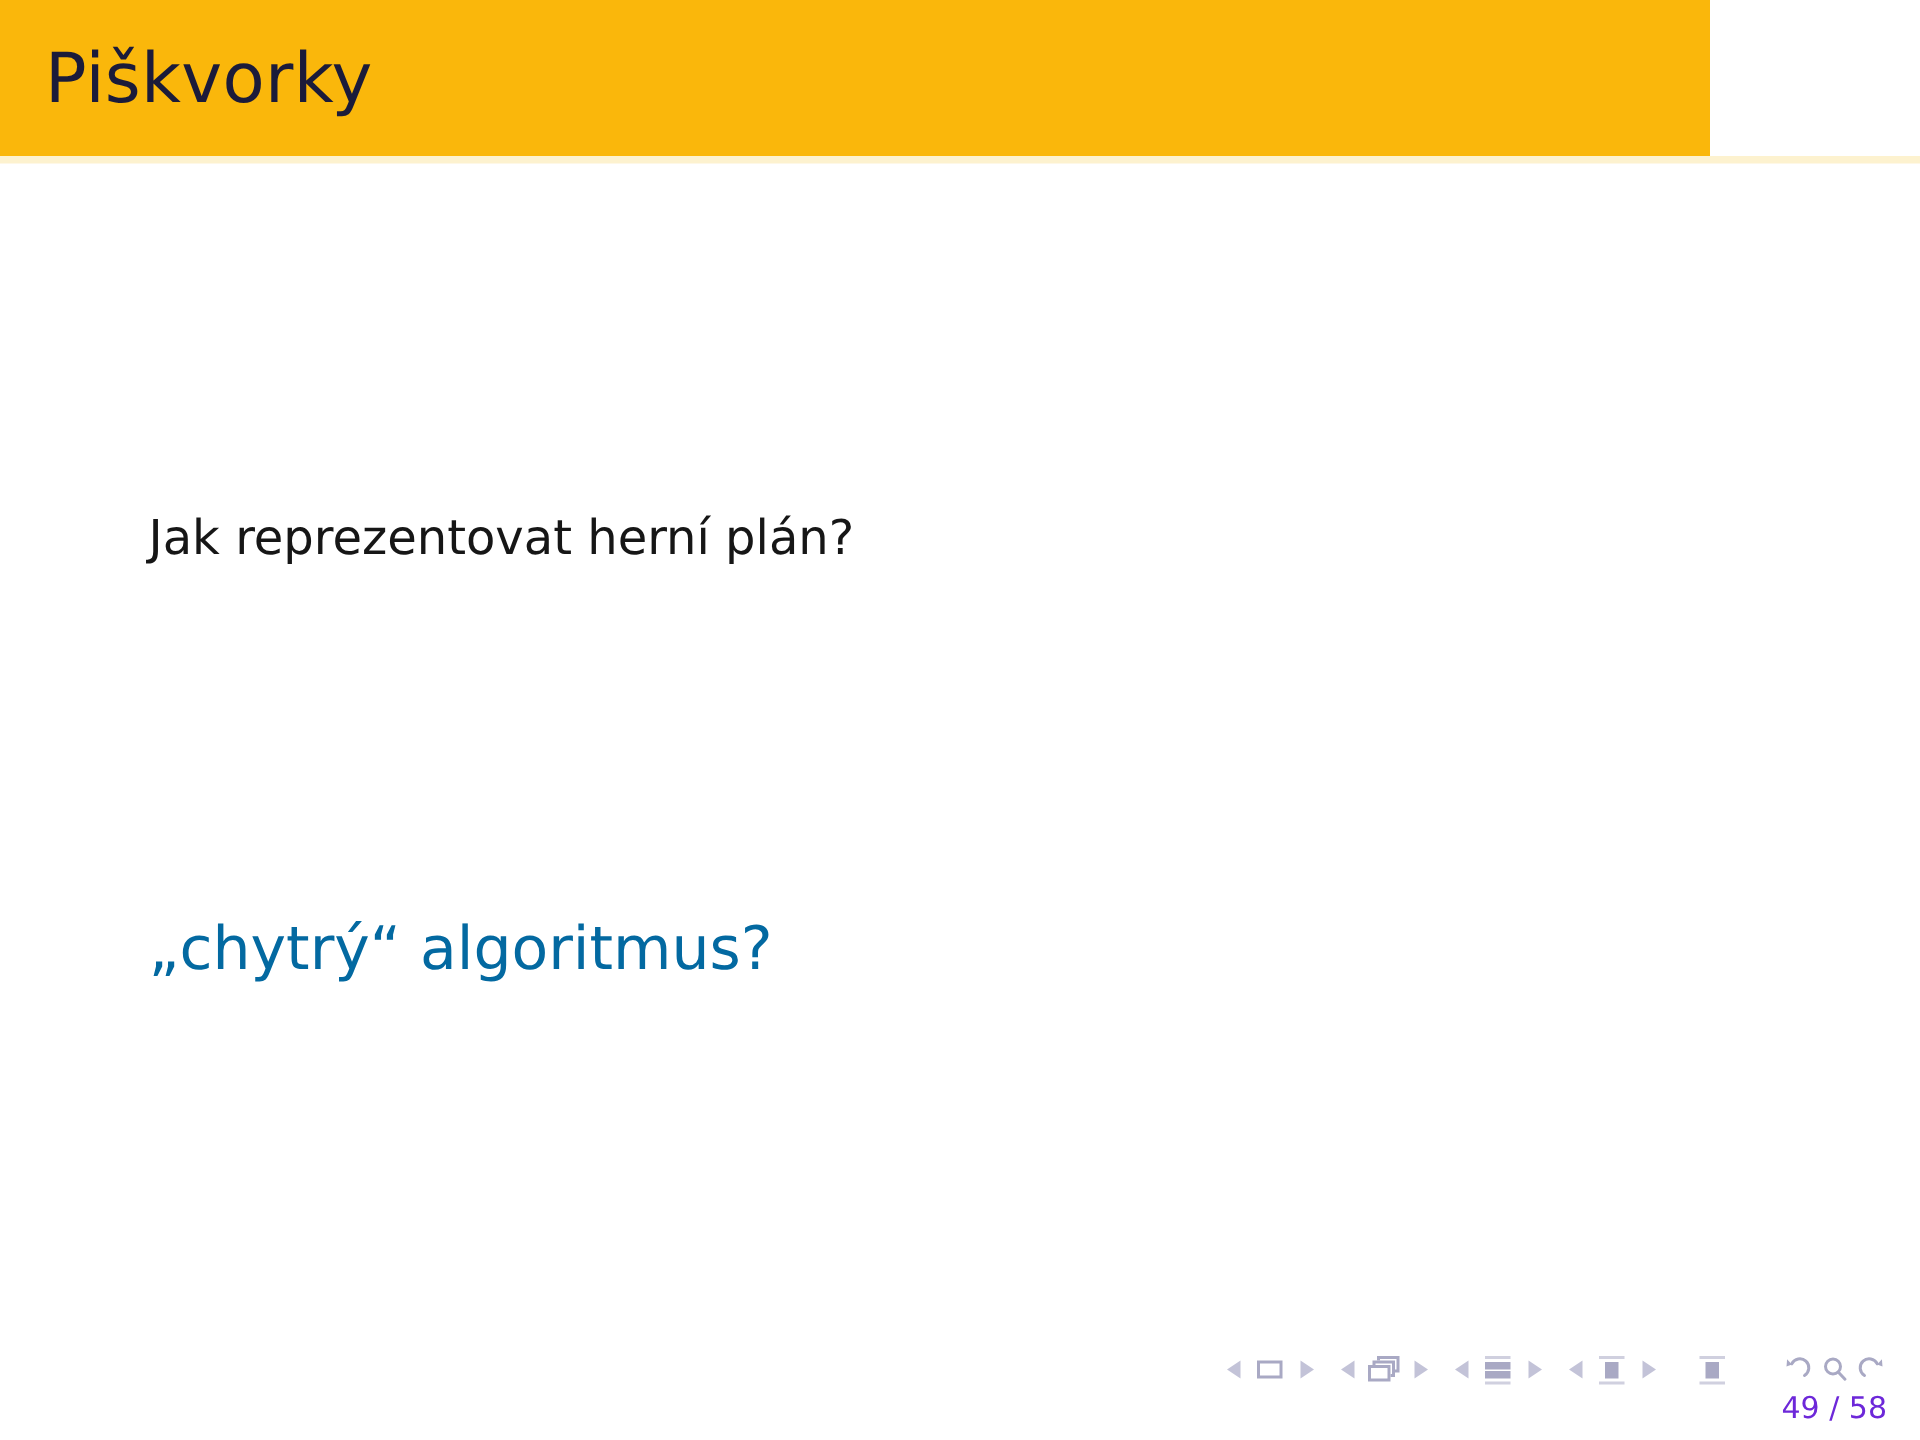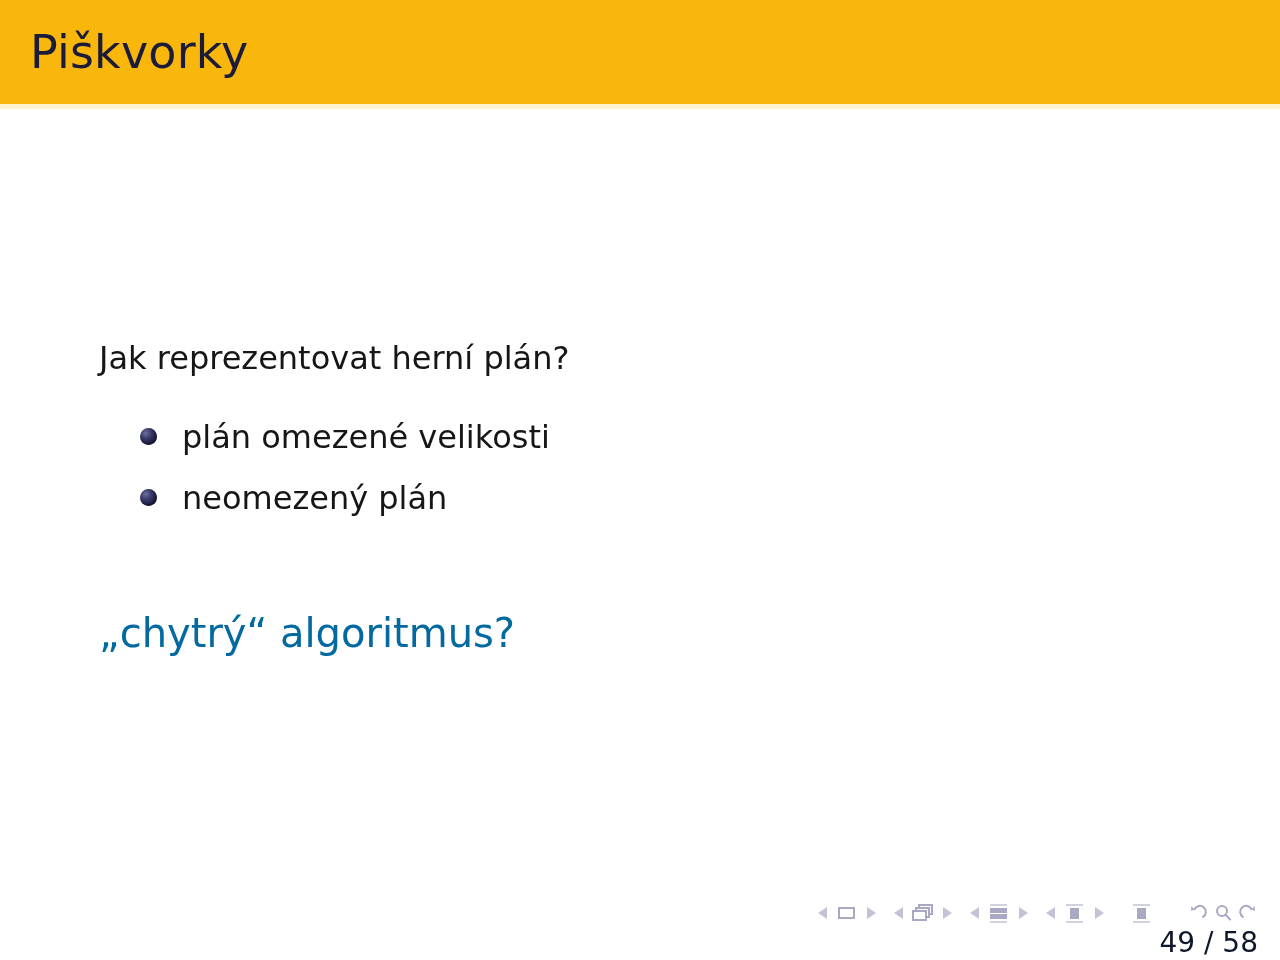--- a/index.html
+++ b/index.html
@@ -13,21 +13,21 @@
     font-family: "DejaVu Sans", sans-serif;
     overflow: hidden;
     position: relative;
   }
 
   
   #slide-header {
     position: absolute;
     left: 0;
     top: 0;
-    width: 1280px;
+    width: 1140px;
     height: 104px;
     background: #fab70b;
     box-sizing: border-box;
   }
   #slide-title {
     position: absolute;
     left: 30px;
     top: 50%;
     transform: translateY(-50%);
     font-size: 46px;
@@ -177,48 +177,38 @@
     align-items: center;
     margin-left: 26px;
     gap: 5px;
   }
   .nav-icons svg { display: block; }
 
   #page-counter {
     position: absolute;
     right: 22px;
     top: 926px;
-    font-size: 28px;
-    color: #0f172a;
+    font-size: 20px;
+    color: #6d28d9;
     white-space: nowrap;
     text-align: right;
   }
 </style>
 </head>
 <body>
 
 <div id="slide-header">
   <div id="slide-title">Piškvorky</div>
 </div>
 <div id="header-underline"></div>
 
 <div id="slide-body">
 
   <div id="lead-question">Jak reprezentovat herní plán?</div>
 
-  <ul id="bullet-list">
-    <li>
-      <span class="bullet-ball"></span>
-      <span class="bullet-text">plán omezené velikosti</span>
-    </li>
-    <li>
-      <span class="bullet-ball"></span>
-      <span class="bullet-text">neomezený plán</span>
-    </li>
-  </ul>
 
   <div id="closing-question">„chytrý“ algoritmus?</div>
 
 </div>
 
 <div id="nav-bar">
 
   <div class="nav-group">
     <span class="nav-tri left"></span>
     <span class="nav-sym">

